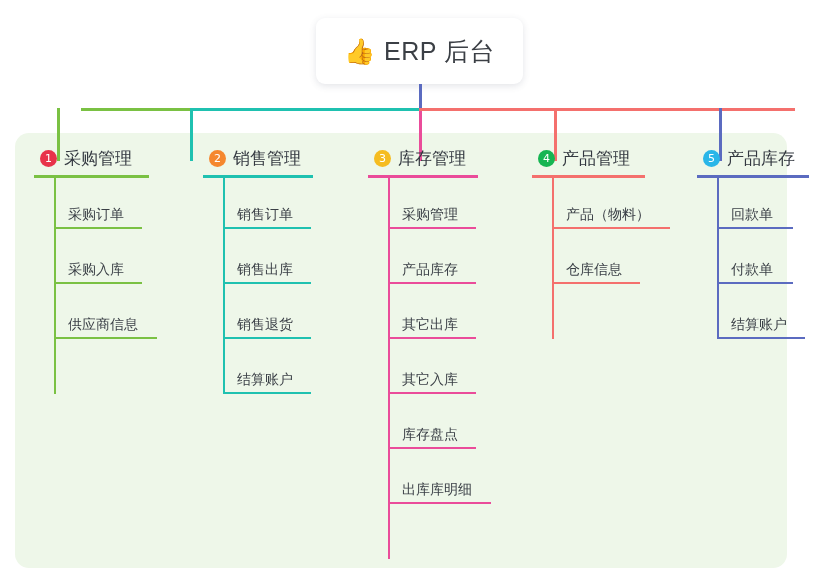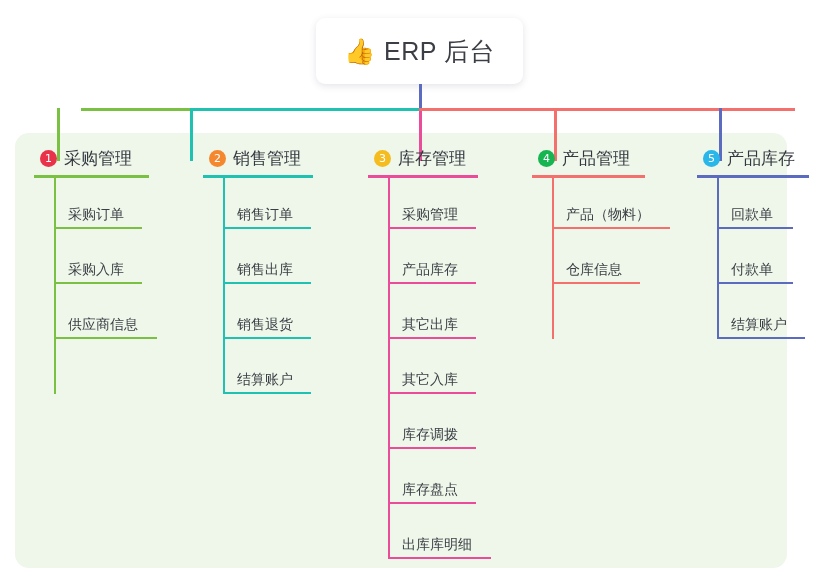--- a/index.html
+++ b/index.html
@@ -239,24 +239,20 @@
           </div>
           <div class="leaf">
             <span class="leaf-text">其它出库</span>
             <div class="leaf-rule" style="width: 86px; background: rgb(234, 76, 154);"></div>
           </div>
           <div class="leaf">
             <span class="leaf-text">其它入库</span>
             <div class="leaf-rule" style="width: 86px; background: rgb(234, 76, 154);"></div>
           </div>
           <div class="leaf">
-            <span class="leaf-text">库存调拨</span>
-            <div class="leaf-rule" style="width: 86px; background: rgb(234, 76, 154);"></div>
-          </div>
-          <div class="leaf">
             <span class="leaf-text">库存盘点</span>
             <div class="leaf-rule" style="width: 86px; background: rgb(234, 76, 154);"></div>
           </div>
           <div class="leaf">
             <span class="leaf-text">出库库明细</span>
             <div class="leaf-rule" style="width: 101px; background: rgb(234, 76, 154);"></div>
           </div>
         </div>
       </div>
       <div class="branch" style="left: 532px; width: 153px;">

